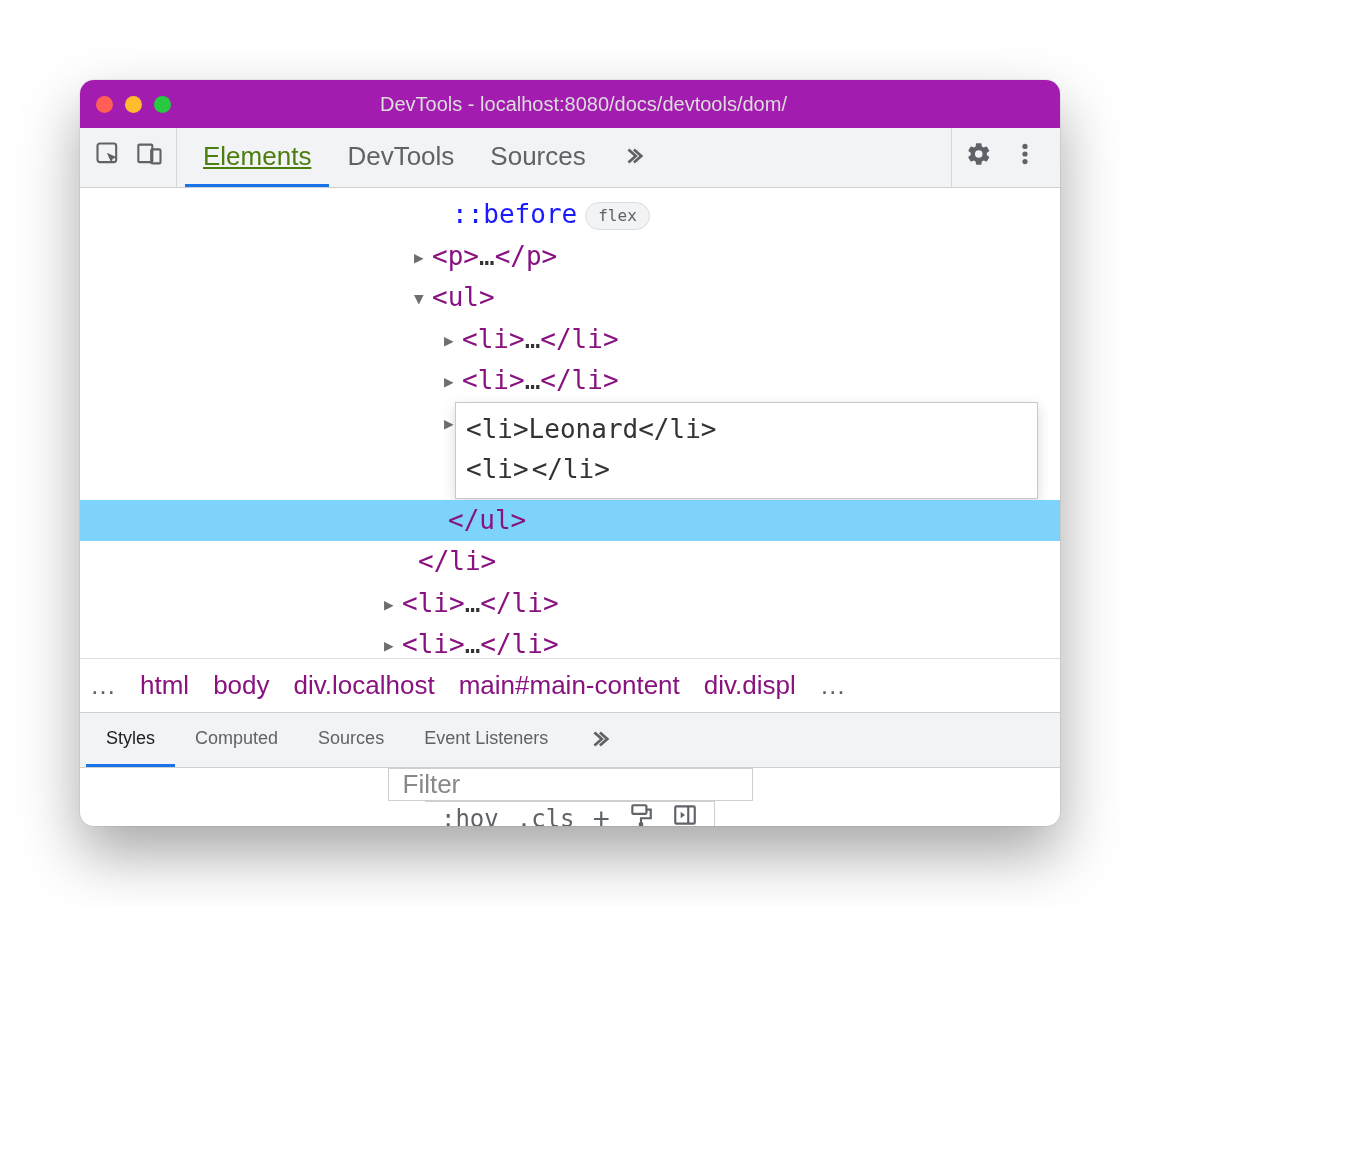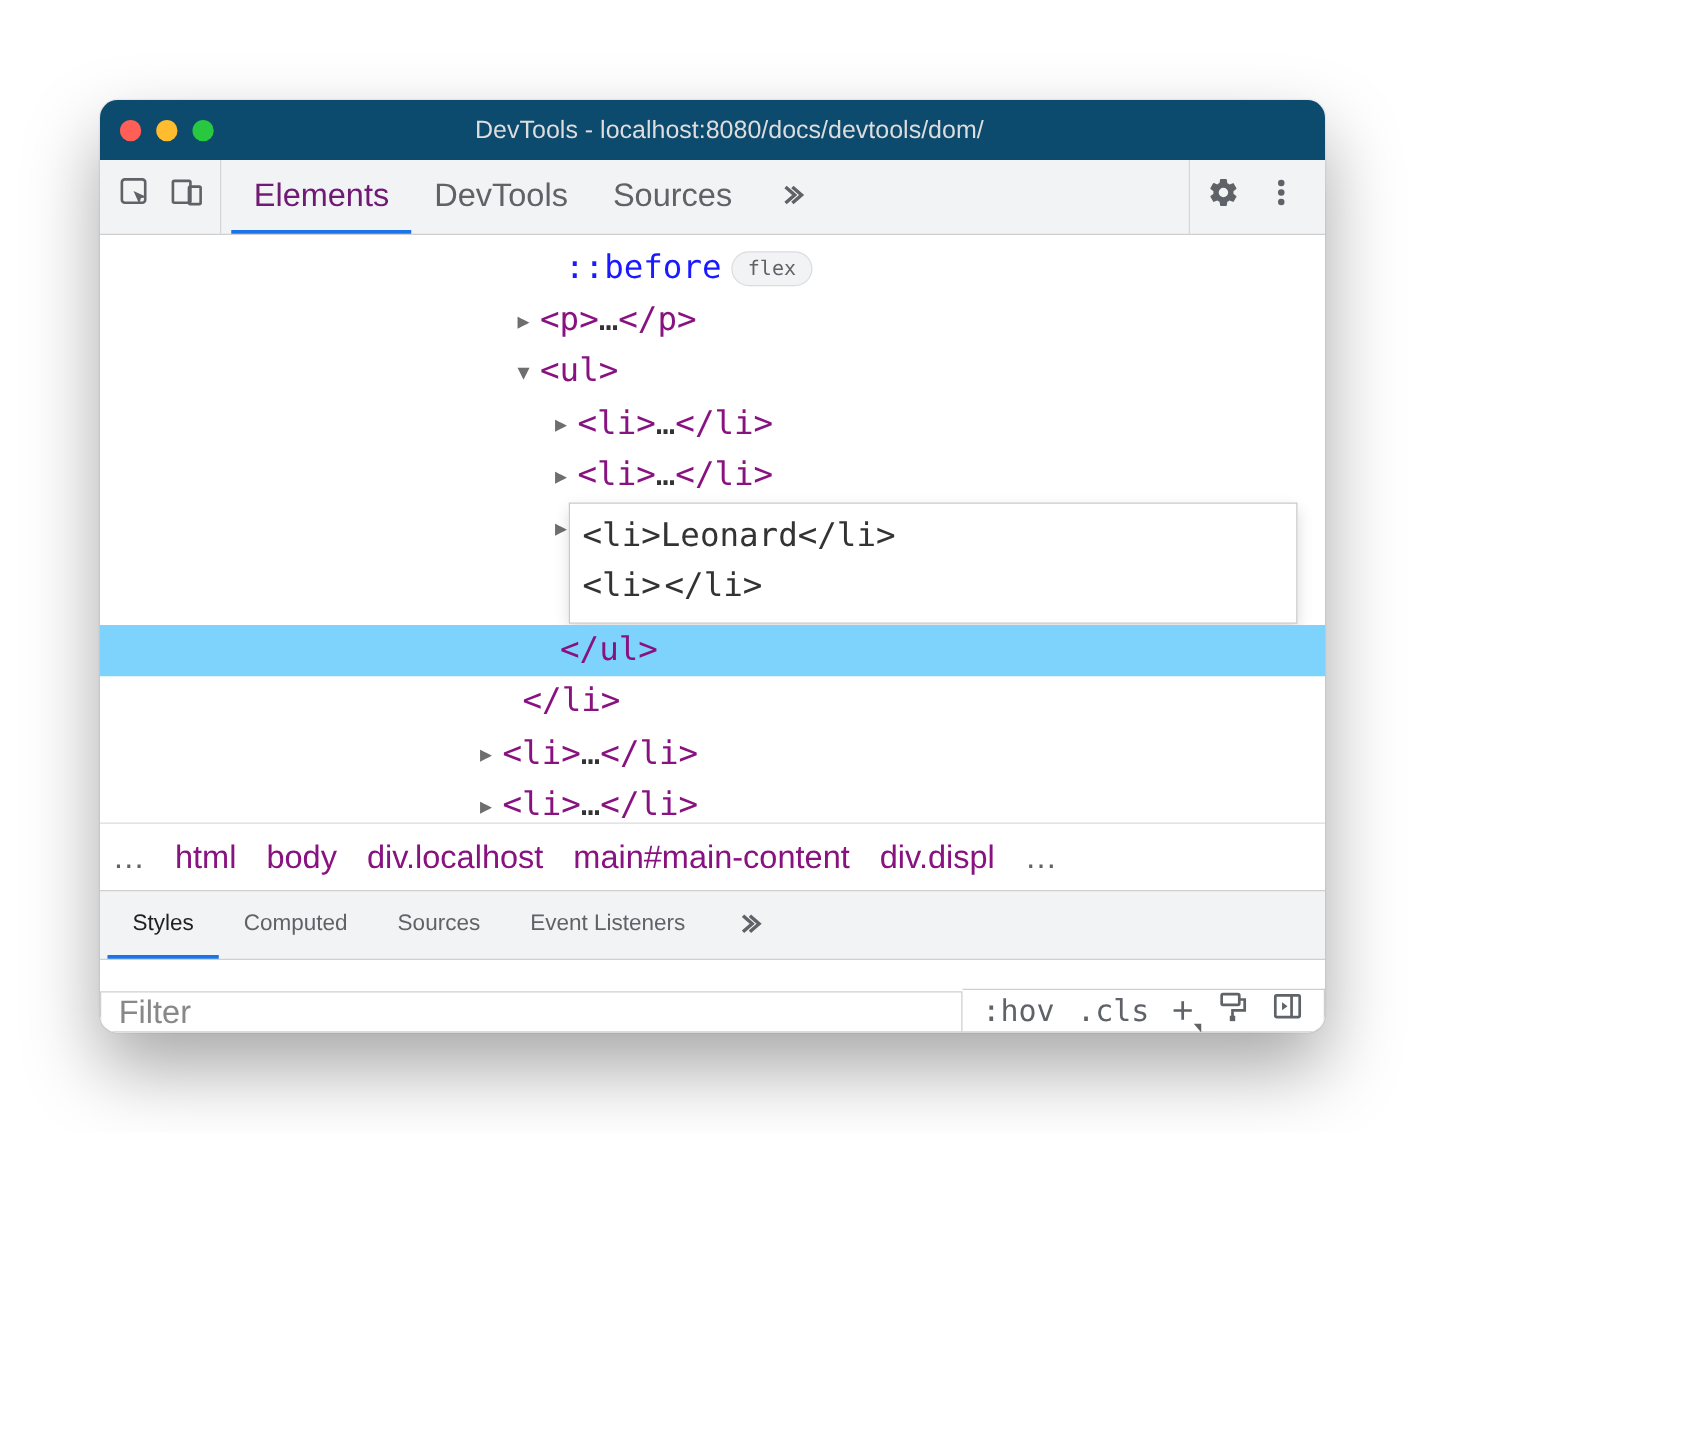--- a/index.html
+++ b/index.html
@@ -15,21 +15,21 @@
     width: 980px;
     border-radius: 14px;
     overflow: hidden;
     box-shadow: 0 28px 60px rgba(0,0,0,0.35), 0 0 0 1px rgba(0,0,0,0.05);
     background: #fff;
   }
 
   
   .titlebar {
     height: 48px;
-    background: #0c4a6e;
+    background: #a21caf;
     display: flex;
     align-items: center;
     color: #ddd;
     font-size: 20px;
     font-weight: 500;
     justify-content: center;
   }
   .traffic {
     display: flex;
     gap: 12px;
@@ -62,21 +62,21 @@
   .tool-icons svg { width: 28px; height: 28px; stroke: #5f6368; fill: none; stroke-width: 1.8; }
   .tabs { display: flex; align-items: stretch; flex: 1; }
   .tab {
     display: flex; align-items: center;
     padding: 0 18px;
     color: #5f6368;
     font-size: 26px;
     cursor: pointer;
     border-bottom: 3px solid transparent;
   }
-  .tab.active { color: #701a75; border-bottom-color: #1a73e8; }
+  .tab.active { color: #4d7c0f; border-bottom-color: #1a73e8; text-decoration: underline; }
   .tab.more svg { width: 22px; height: 22px; }
   .toolbar-right {
     display: flex; align-items: center; gap: 20px;
     padding: 0 14px;
     border-left: 1px solid #d6d6d6;
     margin-left: 8px;
   }
   .toolbar-right svg { width: 26px; height: 26px; fill: #5f6368; }
 
   
@@ -176,24 +176,25 @@
     font-size: 18px;
     cursor: pointer;
     border-bottom: 3px solid transparent;
   }
   .subtab.active { color: #202124; border-bottom-color: #1a73e8; }
 
   
   .filter-row {
     height: 58px;
     display: flex;
-    align-items: flex-end;
+    align-items: center;
     border-bottom-left-radius: 14px;
     border-bottom-right-radius: 14px;
     overflow: hidden;
+    flex-direction: column;
   }
   .filter-input {
     flex: 1;
     border: 1px solid #cfcfcf;
     border-radius: 0;
     background: #fff;
     padding: 0 14px;
     font-size: 26px;
     color: #333;
     outline: none;

